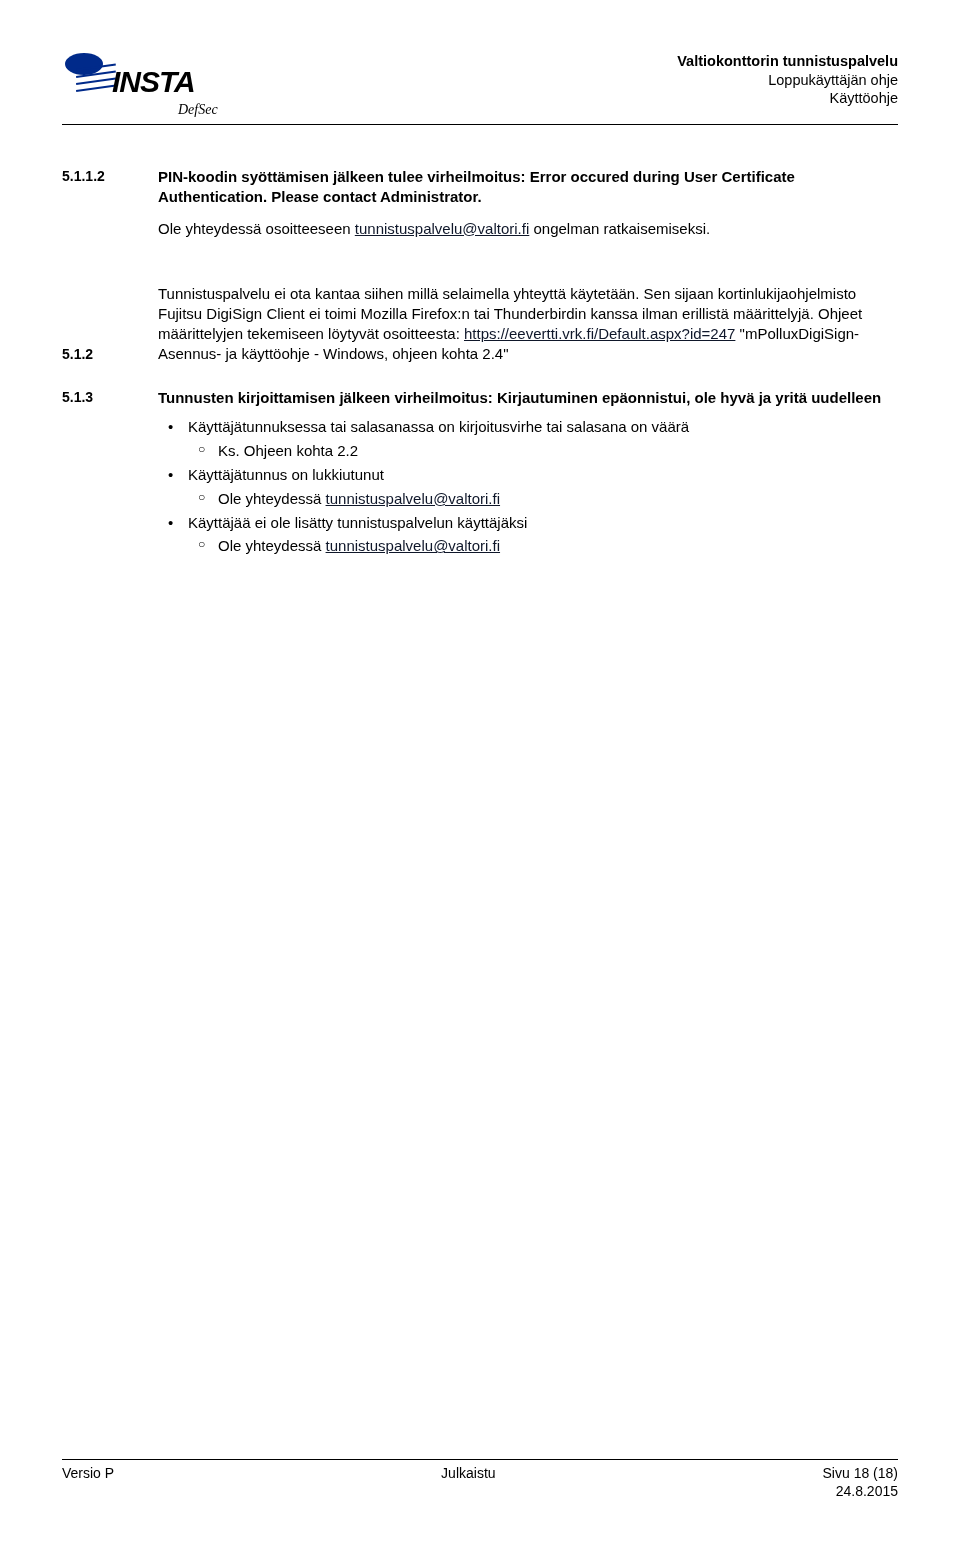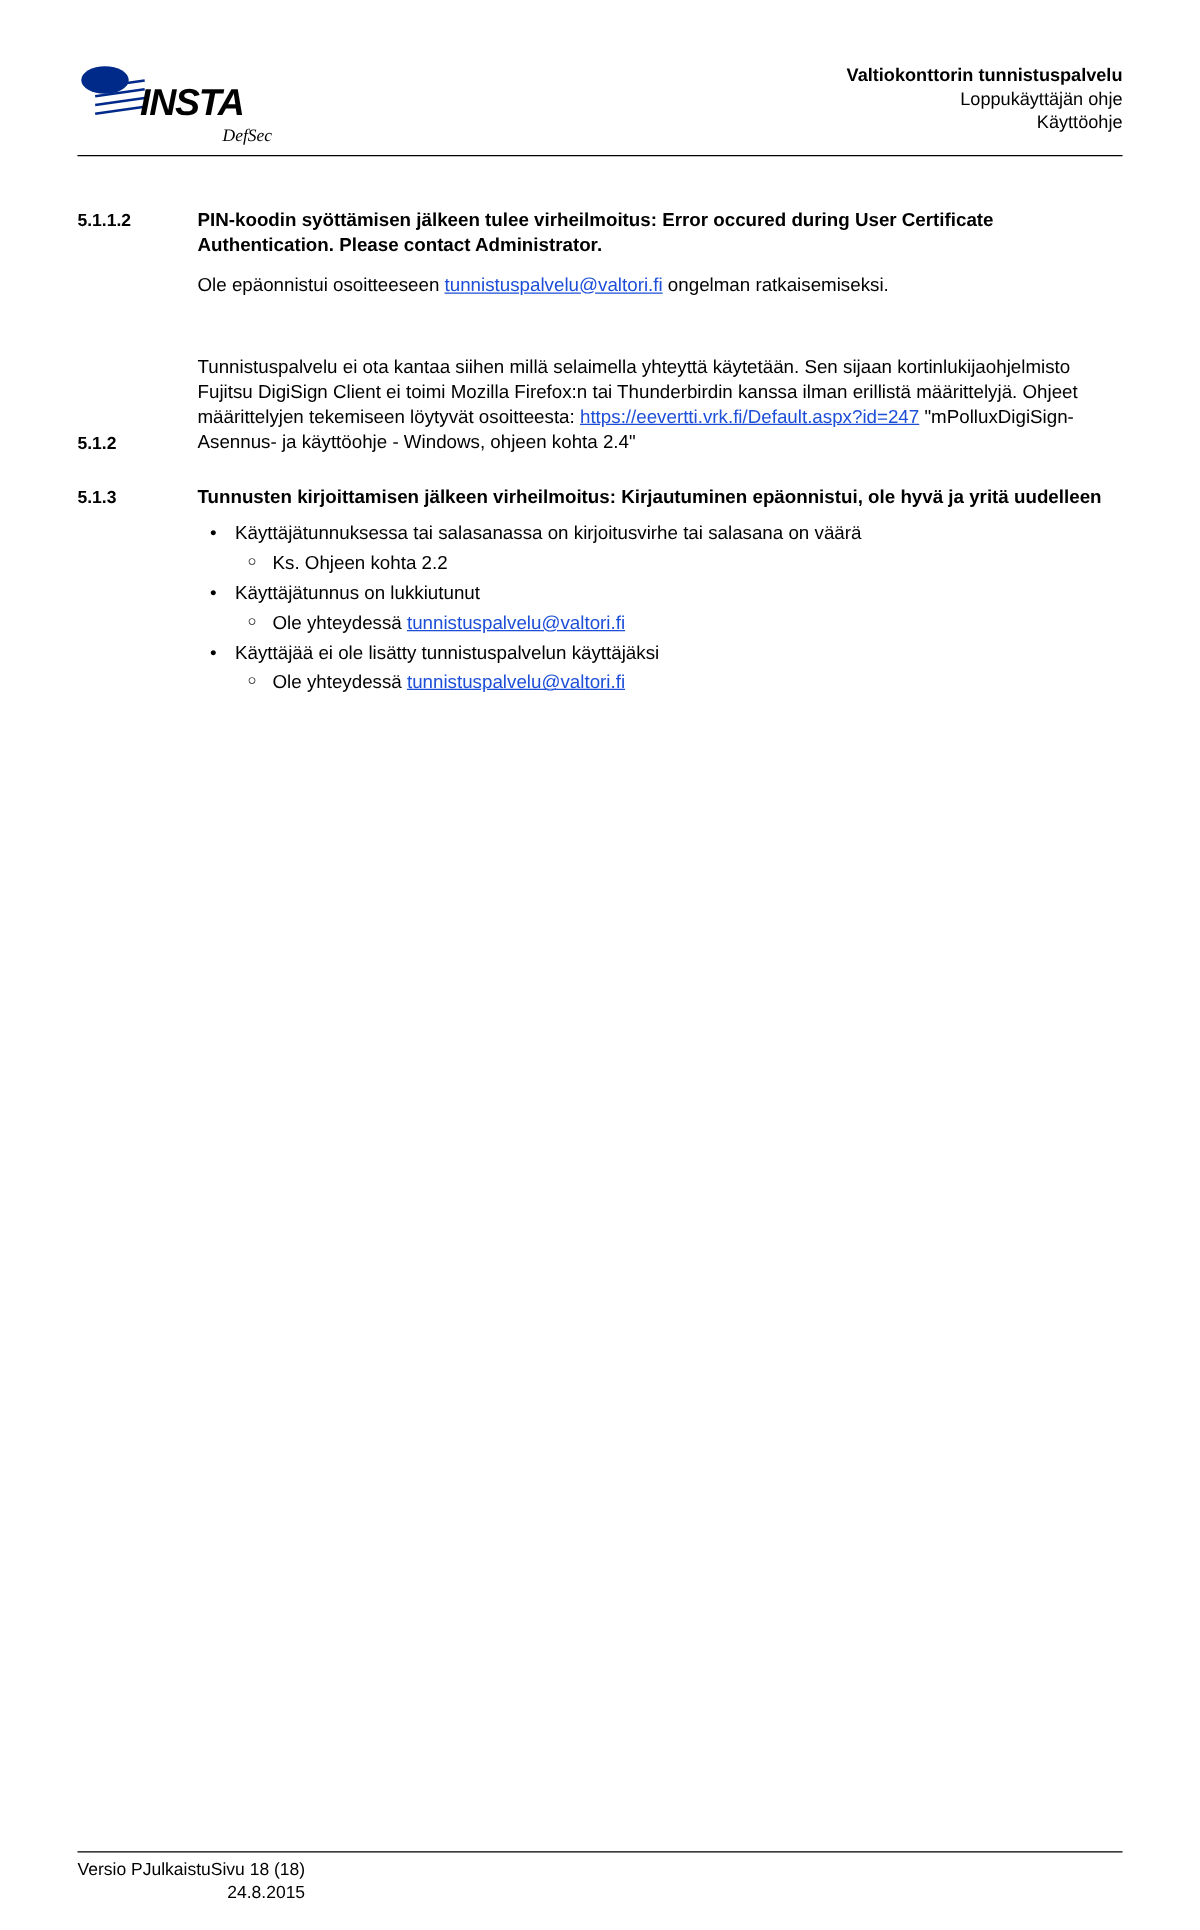--- a/index.html
+++ b/index.html
@@ -69,21 +69,21 @@
     flex: 1;
   }
   .sec-title {
     font-weight: bold;
     font-size: 15px;
   }
   .sec-body p {
     margin-top: 12px;
   }
   a.link {
-    color: #1d4ed8;
+    color: #0f172a;
     text-decoration: underline;
   }
   ul.bullets {
     list-style: none;
     margin-top: 10px;
   }
   ul.bullets > li {
     position: relative;
     padding-left: 30px;
     margin-bottom: 4px;
@@ -109,24 +109,25 @@
     content: "○";
     position: absolute;
     left: 10px;
     top: 1px;
     font-size: 12px;
   }
   .footer {
     position: absolute;
     left: 62px;
     right: 62px;
-    bottom: 22px;
+    bottom: 44px;
     border-top: 1px solid #000;
     padding-top: 4px;
     display: flex;
+    justify-content: space-between;
     font-size: 14px;
     line-height: 1.3;
   }
   .footer-right {
     text-align: right;
   }
 </style>
 </head>
 <body>
 
@@ -152,21 +153,21 @@
     </div>
   </div>
 
   <div class="content">
 
     <div class="sec">
       <div class="sec-num">5.1.1.2</div>
       <div class="sec-body">
         <div class="sec-title">PIN-koodin syöttämisen jälkeen tulee virheilmoitus: Error occured during User Certificate Authentication. Please contact Administrator.</div>
         <p>
-          <span>Ole epäonnistui osoitteeseen </span><a class="link">tunnistuspalvelu@valtori.fi</a><span> ongelman ratkaisemiseksi.</span>
+          <span>Ole yhteydessä osoitteeseen </span><a class="link">tunnistuspalvelu@valtori.fi</a><span> ongelman ratkaisemiseksi.</span>
         </p>
       </div>
     </div>
 
     <div class="sec" style="margin-top:34px;align-items:flex-end;">
       <div class="sec-num">5.1.2</div>
       <div class="sec-body">
         <p>
           <span>Tunnistuspalvelu ei ota kantaa siihen millä selaimella yhteyttä käytetään. Sen sijaan kortinlukijaohjelmisto Fujitsu DigiSign Client ei toimi Mozilla Firefox:n tai Thunderbirdin kanssa ilman erillistä määrittelyjä. Ohjeet määrittelyjen tekemiseen löytyvät osoitteesta: </span><a class="link">https://eevertti.vrk.fi/Default.aspx?id=247</a><span> "mPolluxDigiSign-Asennus- ja käyttöohje - Windows, ohjeen kohta 2.4"</span>
         </p>

